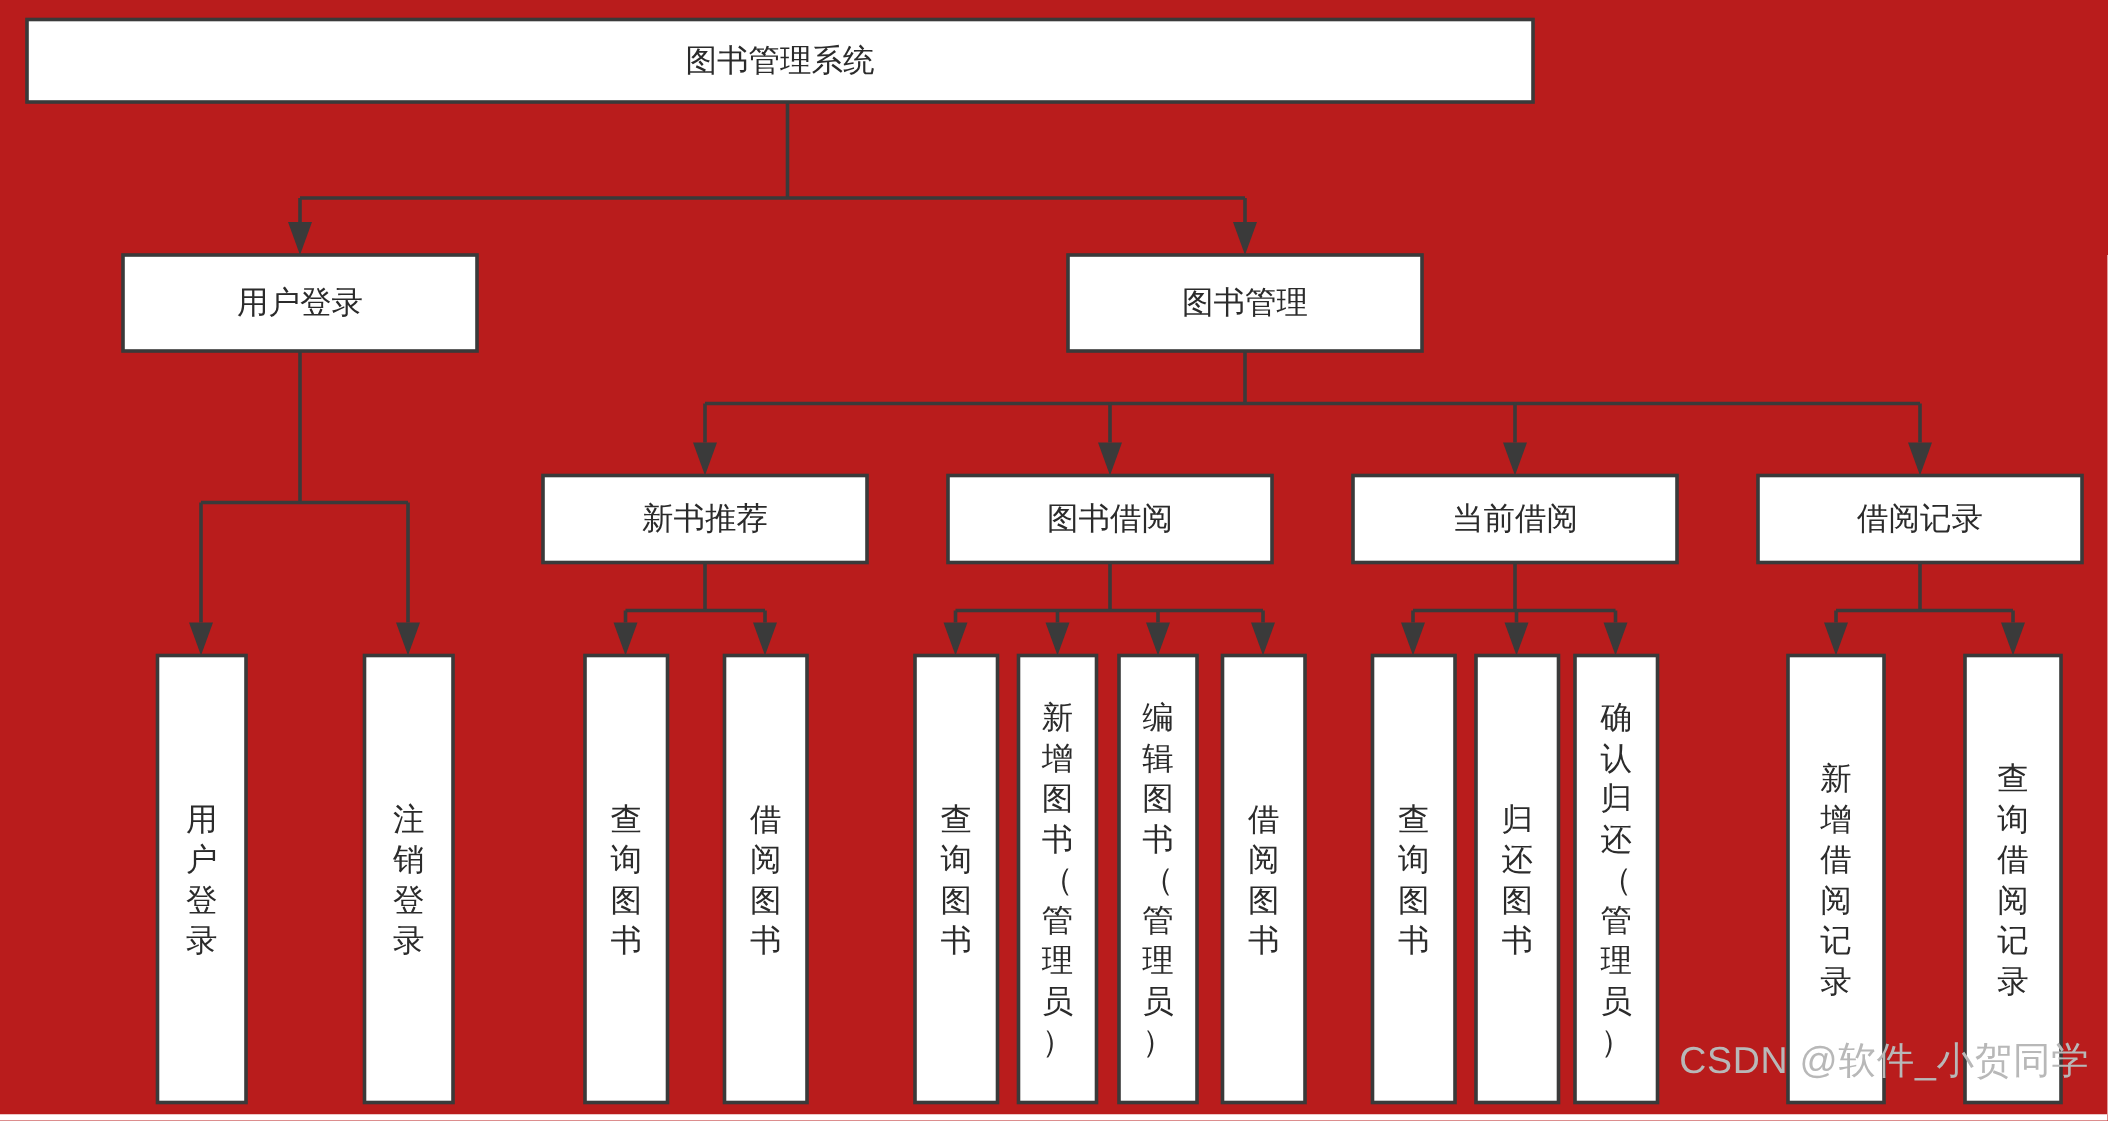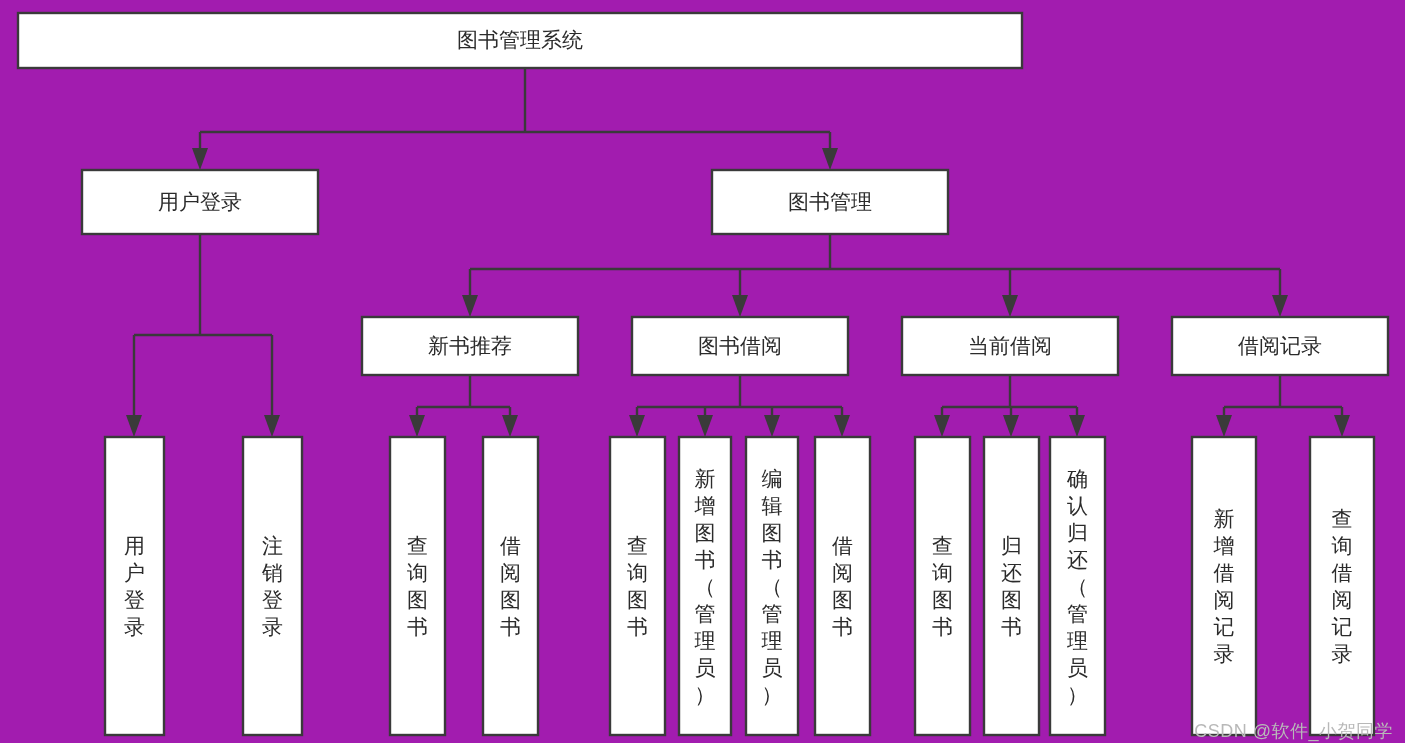--- a/index.html
+++ b/index.html
@@ -7,21 +7,21 @@
     padding: 0;
     background: #ffffff;
   }
   body {
     font-family: "Liberation Sans", "DejaVu Sans", sans-serif;
   }
   #diagram-root {
     position: relative;
     width: 1405px;
     height: 743px;
-    background: #a21caf;
+    background: #b91c1c;
     overflow: hidden;
   }
   svg.flow-canvas {
     position: absolute;
     top: 0;
     left: 0;
     width: 1405px;
     height: 747px;
     display: block;
   }
@@ -49,23 +49,23 @@
   }
   .node-label-vertical {
     fill: #2b2b2b;
     font-family: "Liberation Sans", "DejaVu Sans", sans-serif;
     font-size: 21px;
     text-anchor: middle;
   }
   .watermark-text {
     position: absolute;
     right: 12px;
-    bottom: 0;
-    font-family: "Liberation Sans", "DejaVu Sans", sans-serif;
-    font-size: 18px;
+    bottom: 20px;
+    font-family: "Liberation Sans", "DejaVu Sans", sans-serif;
+    font-size: 25px;
     color: #b8b8b8;
     white-space: nowrap;
     letter-spacing: 0.5px;
     user-select: none;
   }
 </style>
 </head>
 <body>
 
 <div id="diagram-root">

